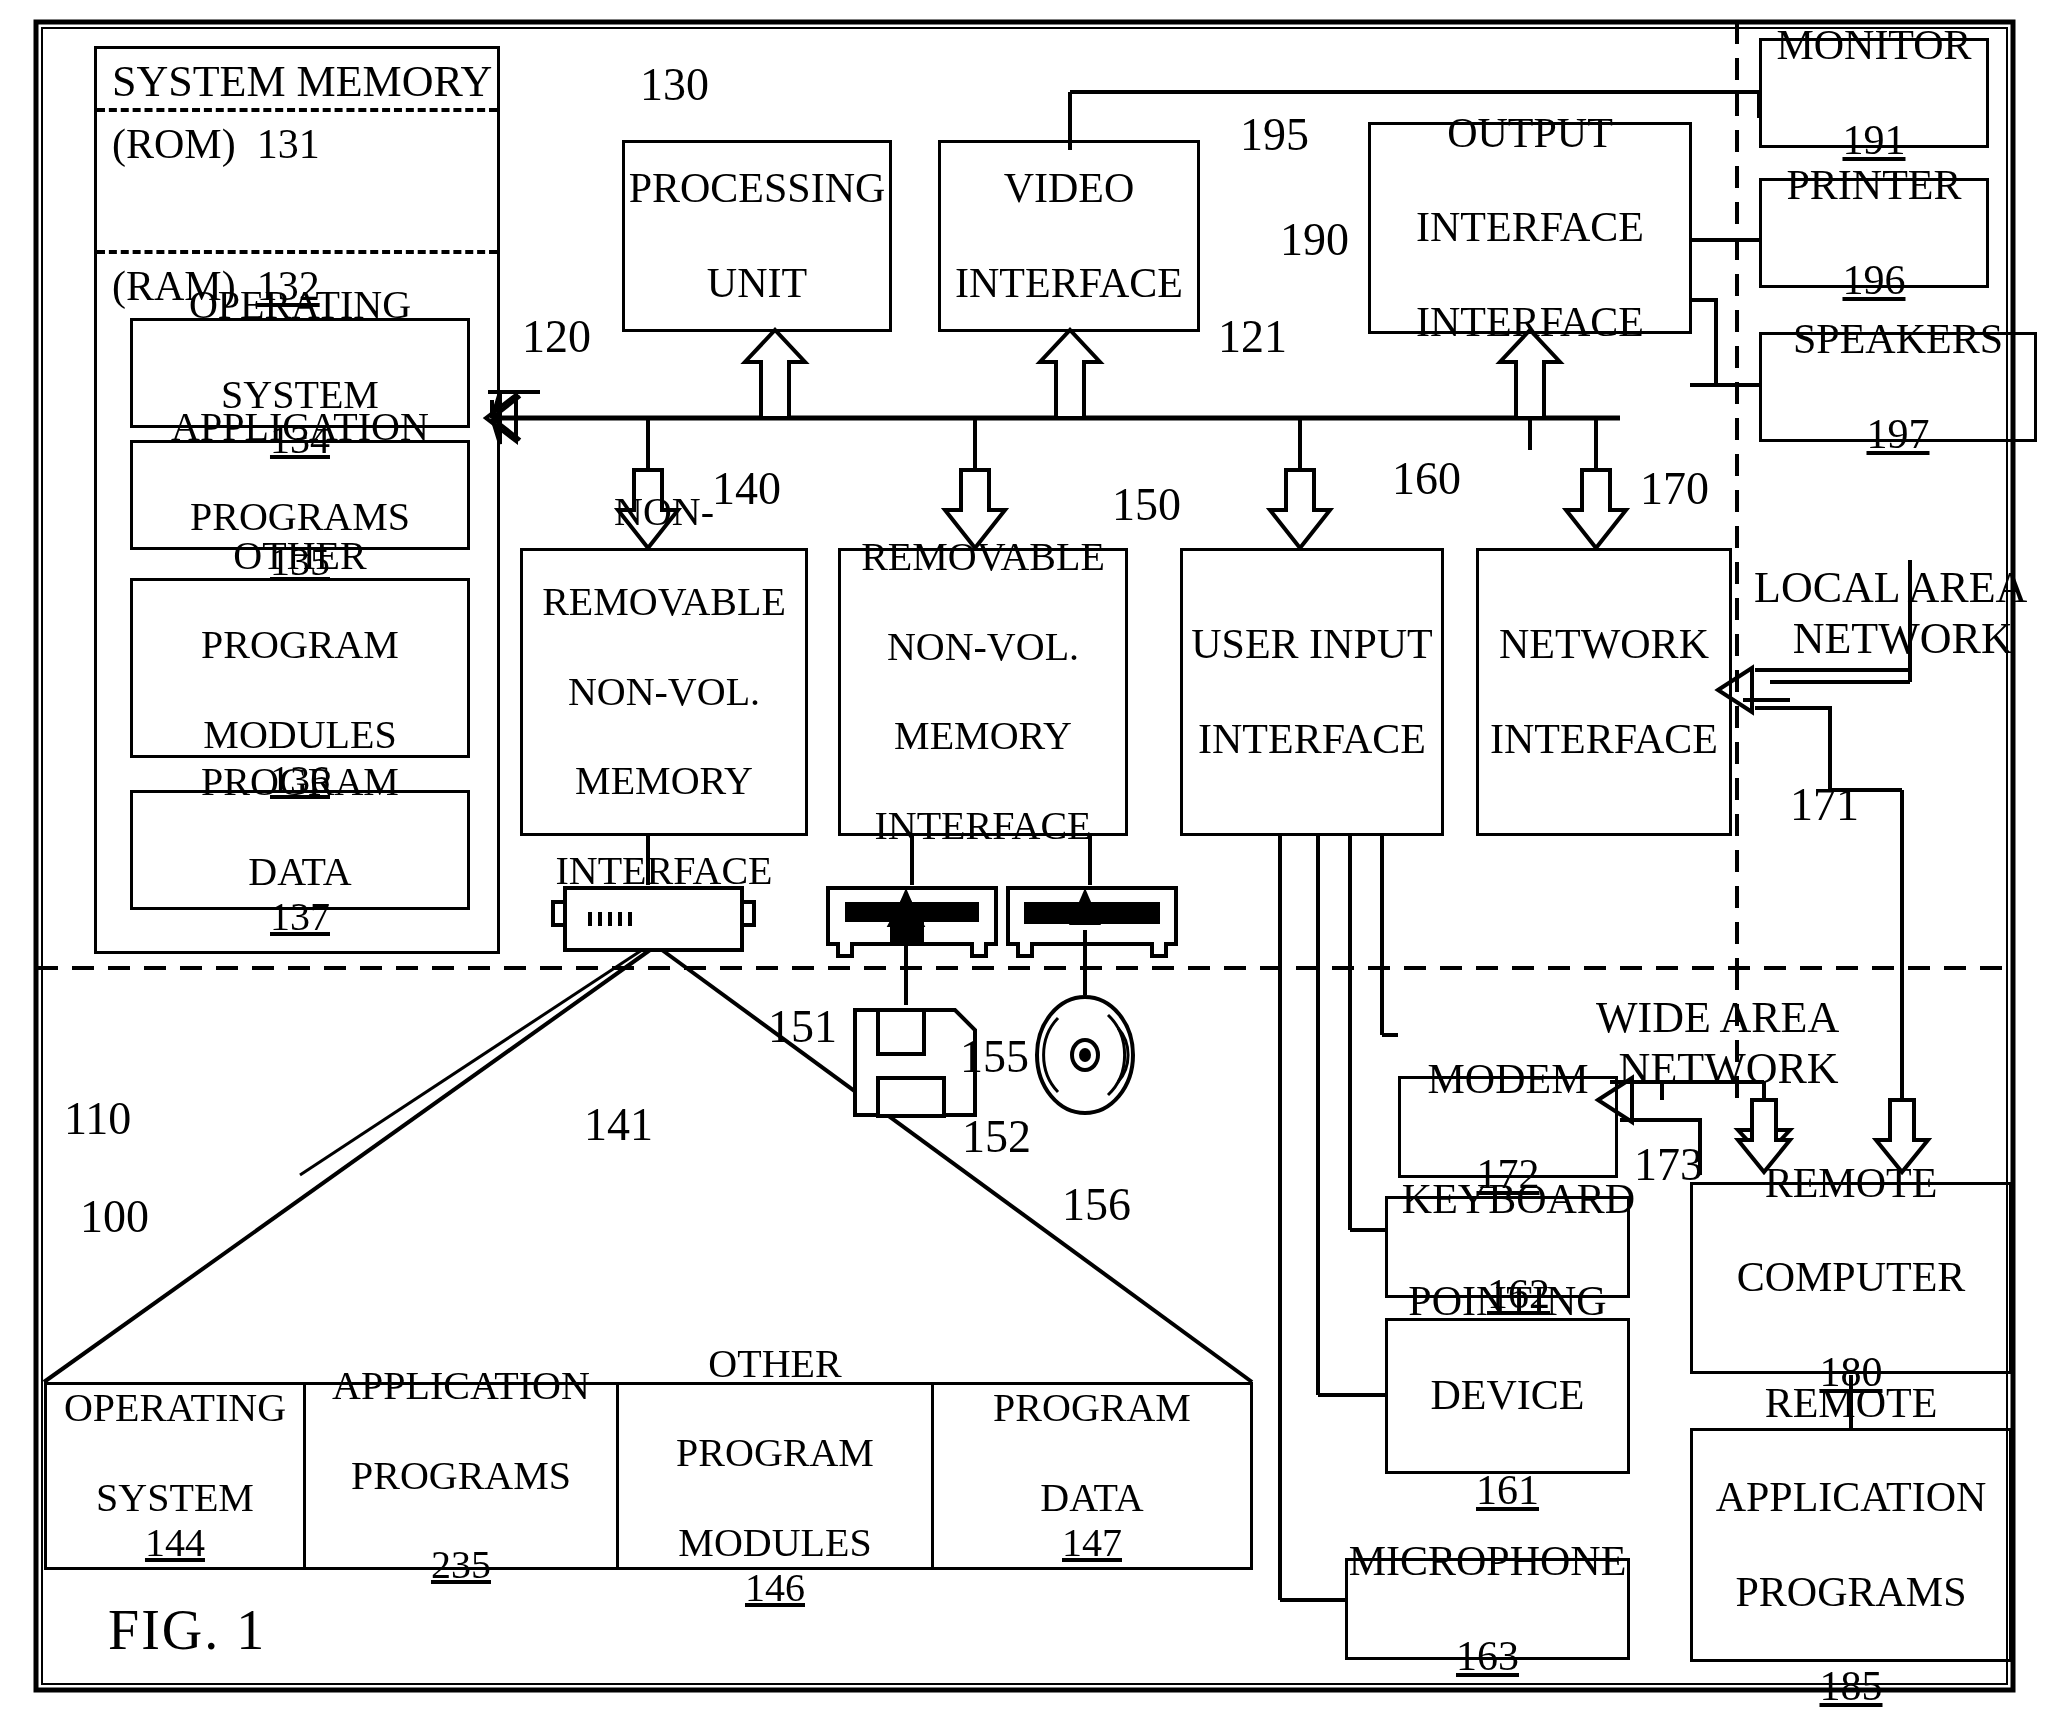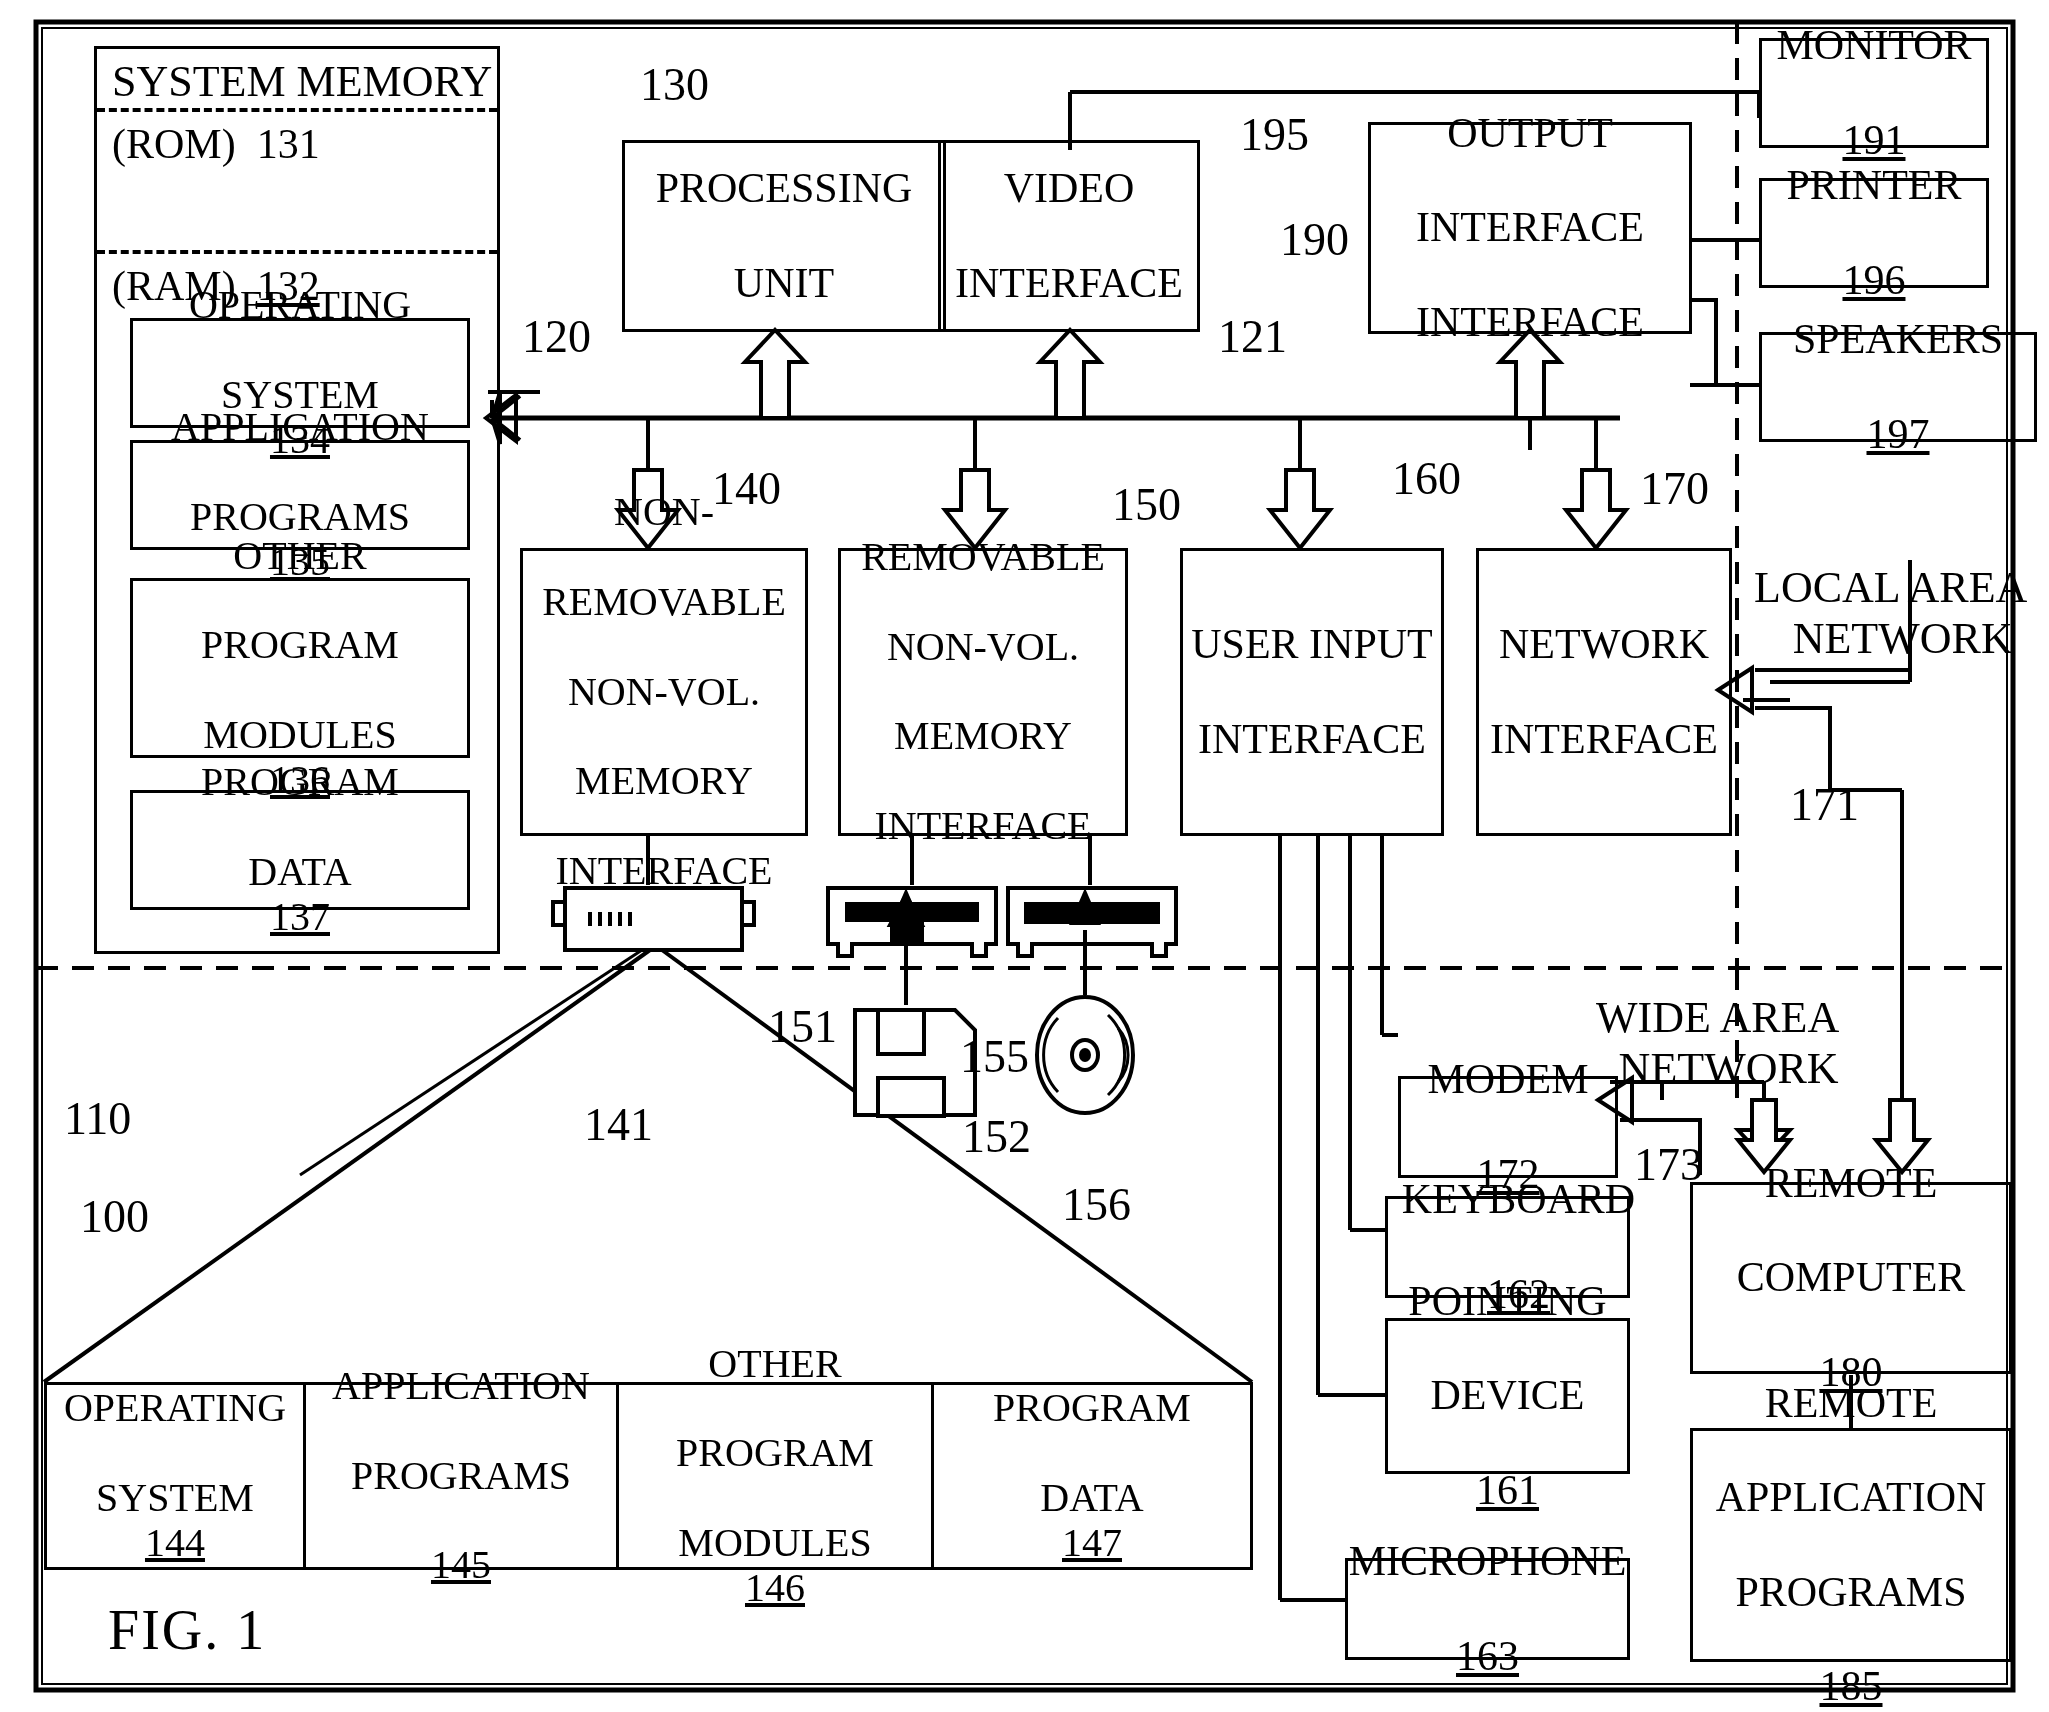--- a/index.html
+++ b/index.html
@@ -192,21 +192,21 @@
     </span>
   </div>
   <div class="bx f40" style="left:130px;top:790px;width:340px;height:120px;">
     <span>
       <span>PROGRAM</span><br>
       <span>DATA</span> <span class="u">137</span>
     </span>
   </div>
   <div class="lbl f46" style="left:640px;top:58px;">130</div>
 
-  <div class="bx f42" style="left:622px;top:140px;width:324px;height:192px;">
+  <div class="bx f42" style="left:622px;top:140px;width:270px;height:192px;">
     <span>
       <span>PROCESSING</span><br>
       <span>UNIT</span>
     </span>
   </div>
   <div class="lbl f46" style="left:522px;top:310px;">120</div>
 
   <div class="bx f42" style="left:938px;top:140px;width:262px;height:192px;">
     <span>
       <span>VIDEO</span><br>
@@ -329,21 +329,21 @@
   <div class="bx f40" style="left:44px;top:1382px;width:262px;height:188px;">
     <span>
       <span>OPERATING</span><br>
       <span>SYSTEM</span> <span class="u">144</span>
     </span>
   </div>
   <div class="bx f40" style="left:303px;top:1382px;width:316px;height:188px;">
     <span>
       <span>APPLICATION</span><br>
       <span>PROGRAMS</span><br>
-      <span class="u">145</span>
+      <span class="u">235</span>
     </span>
   </div>
   <div class="bx f40" style="left:616px;top:1382px;width:318px;height:188px;">
     <span>
       <span>OTHER</span><br>
       <span>PROGRAM</span><br>
       <span>MODULES</span> <span class="u">146</span>
     </span>
   </div>
   <div class="bx f40" style="left:931px;top:1382px;width:322px;height:188px;">

